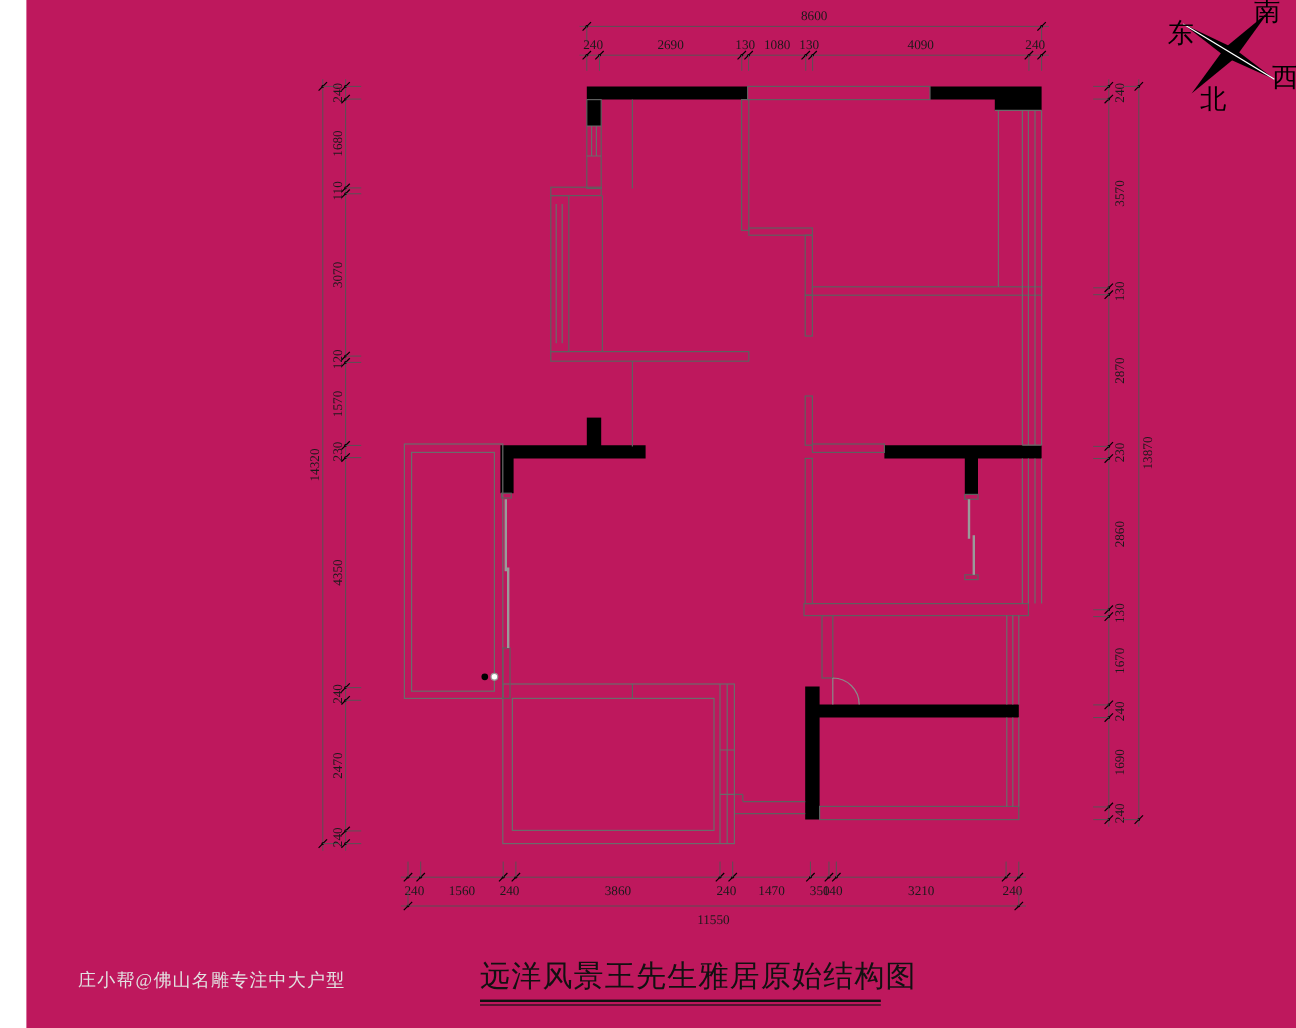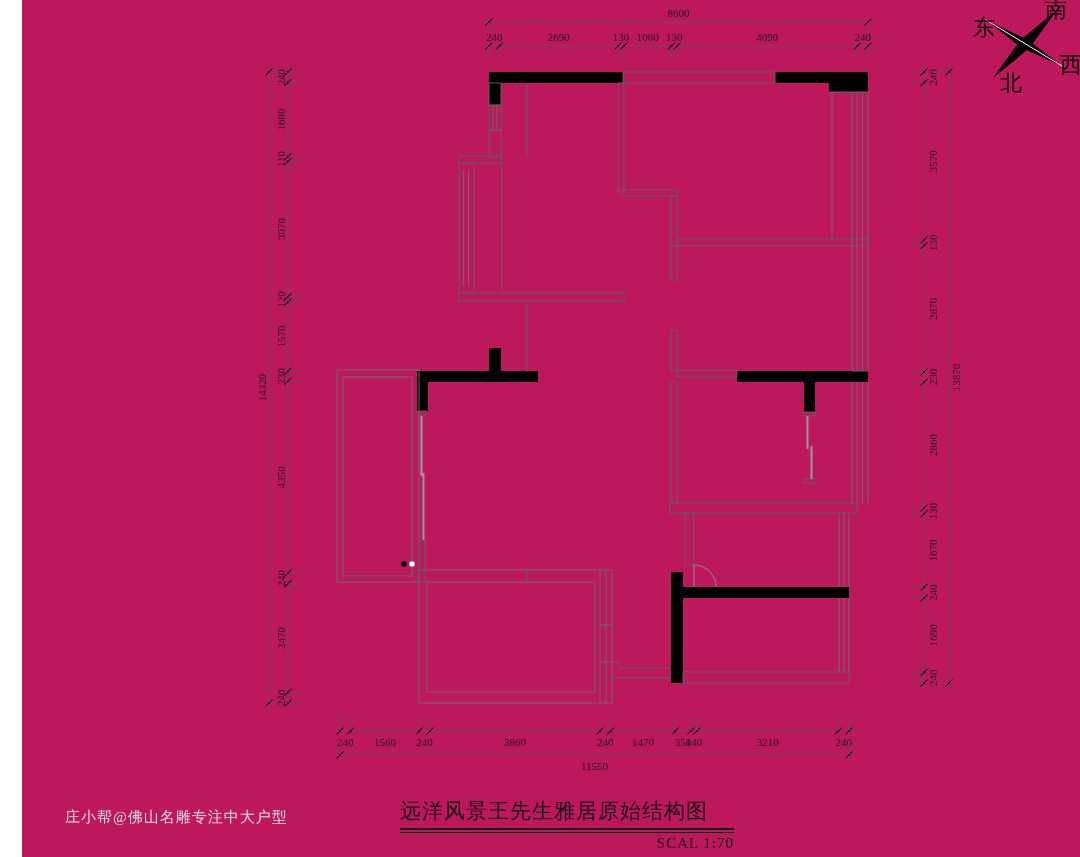--- a/index.html
+++ b/index.html
@@ -1,20 +1,20 @@
 <!DOCTYPE html>
 <html><head>
 <meta charset="utf-8">
 <style>
   html,body{margin:0;padding:0;background:#fff;}
   #stage{position:relative;width:1080px;height:857px;background:#be185d;overflow:hidden;
          font-family:"Liberation Serif",serif;margin-left:22px;}
   #plan-svg{position:absolute;left:0;top:0;}
   .title-block{position:absolute;left:378px;top:797px;width:334px;}
-  .page-title{font-size:21px;color:#111;text-align:left;letter-spacing:1px;white-space:nowrap;}
+  .page-title{font-size:25px;color:#111;text-align:left;letter-spacing:1px;white-space:nowrap;}
   .title-rule{margin-top:3px;height:2px;border-top:2px solid #111;border-bottom:1px solid #111;}
   .scale-label{text-align:right;font-size:15px;color:#111;margin-top:2px;letter-spacing:1px;}
   .watermark{position:absolute;left:43px;top:808px;font-size:15px;color:#e2e2e2;letter-spacing:1px;}
   text{font-family:"Liberation Serif",serif;}
 </style>
 </head>
 <body>
 
 <div id="stage">
 
@@ -316,17 +316,16 @@
     <text x="962" y="35" font-size="22" text-anchor="middle" fill="#000">东</text>
     <text x="1034" y="17" font-size="22" text-anchor="middle" fill="#000">南</text>
     <text x="1049" y="72" font-size="22" text-anchor="middle" fill="#000">西</text>
     <text x="989" y="90" font-size="22" text-anchor="middle" fill="#000">北</text>
   </g>
 </svg>
 
   <div class="title-block">
     <div class="page-title">远洋风景王先生雅居原始结构图</div>
     <div class="title-rule"></div>
-    <div class="scale-label">SCAL 1:70</div>
   </div>
 
   <div class="watermark">庄小帮@佛山名雕专注中大户型</div>
 </div>
 
 </body></html>

